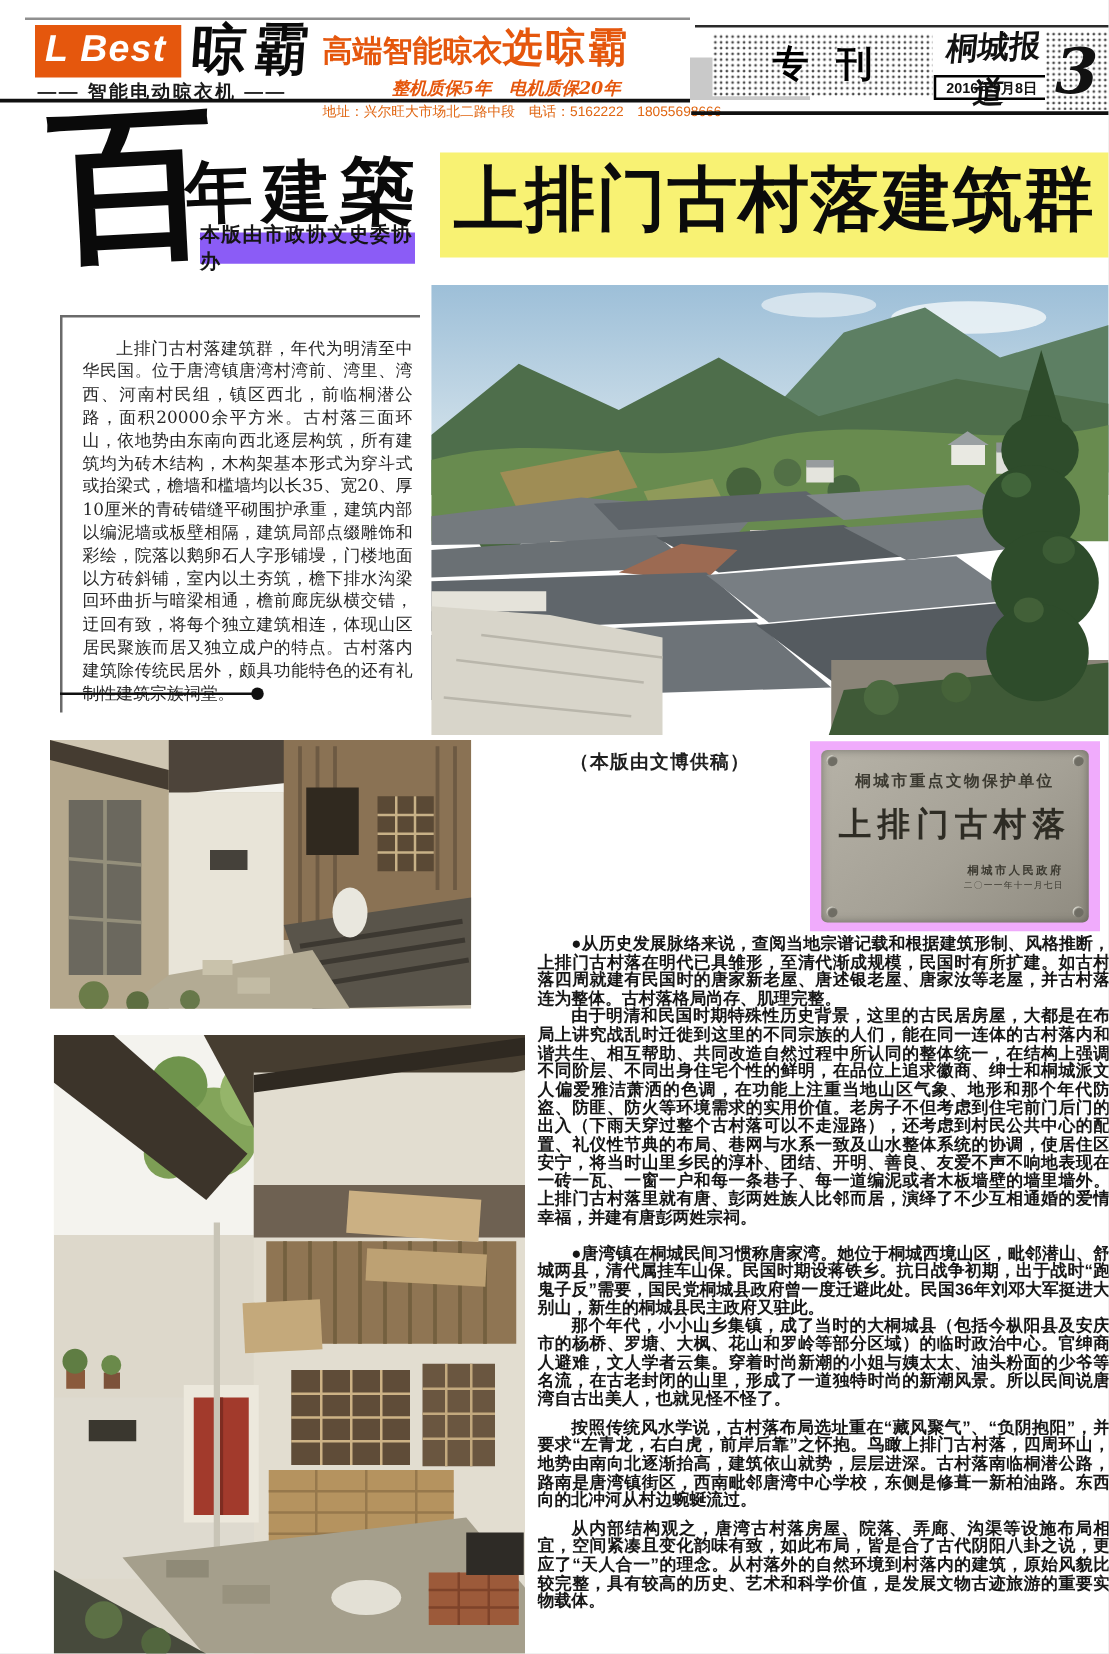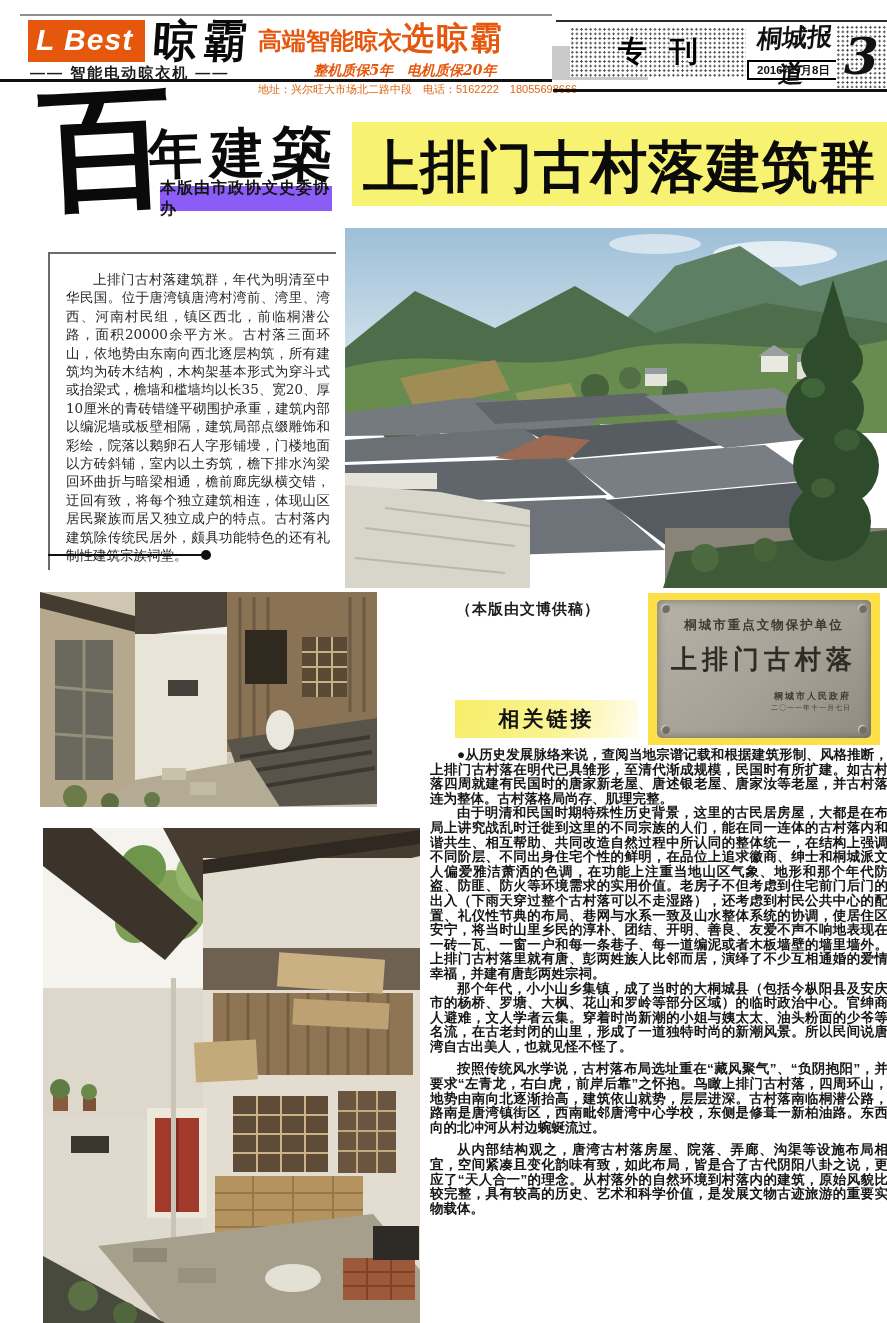--- a/index.html
+++ b/index.html
@@ -3,21 +3,21 @@
 <meta charset="utf-8">
 <style>
   *{margin:0;padding:0;box-sizing:border-box}
   html,body{background:#ddd}
   #page{position:relative;width:887px;height:1323px;margin:0 auto;background:#fff;overflow:hidden;
         font-family:"Liberation Sans",sans-serif;color:#111}
   .abs{position:absolute}
 
   
   .topline{left:20px;top:14px;width:532px;height:2px;background:#8f8f8f}
-  .ad-left{left:28px;top:20px;display:flex;align-items:center}
+  .ad-left{left:28px;top:20px;display:flex;align-items:flex-start}
   .logo-box{background:#e5570d;color:#fff;font-weight:bold;font-style:italic;
             font-size:30px;padding:3px 12px 5px 8px;letter-spacing:1px}
   .brand-name{font-family:"DejaVu Serif",serif;font-weight:900;font-size:44px;line-height:40px;
               margin-left:8px;letter-spacing:6px;transform:skewX(-4deg)}
   .tagline{left:30px;top:64px;font-size:15px;font-weight:bold;letter-spacing:2px;color:#1a1a1a}
   .ad-right{left:258px;top:17px;width:294px;color:#e5570d}
   .ad-line1{font-size:24px;font-weight:bold;white-space:nowrap}
   .ad-line1 .em{font-size:32px;letter-spacing:2px}
   .ad-warranty{font-size:14px;font-weight:bold;font-style:italic;text-align:center;margin-top:1px;
                font-family:"DejaVu Serif",serif}
@@ -44,42 +44,42 @@
   
   .calli{font-family:"DejaVu Serif",serif;font-weight:900;color:#0a0a0a}
   .calli-big{left:40px;top:88px;font-size:132px;line-height:120px;transform:rotate(-3deg)}
   .calli-rest{left:148px;top:126px;display:flex;align-items:flex-end}
   .calli-rest span{font-size:54px;line-height:54px;margin-right:8px;transform:rotate(-2deg)}
   .calli-rest span:nth-child(3){font-size:60px;transform:rotate(2deg)}
   .sponsor{left:160px;top:186px;width:172px;height:25px;background:#8b5cf6;display:flex;align-items:center;
            justify-content:center;font-size:16px;font-weight:bold;letter-spacing:1px;color:#151515;
            font-family:"DejaVu Serif",serif}
   .headline-box{left:352px;top:122px;width:535px;height:84px;background:#f8f273;display:flex;
-                align-items:flex-end;justify-content:center}
+                align-items:flex-start;justify-content:center}
   .headline{font-size:56px;font-weight:900;letter-spacing:1px;color:#0b0b0b;white-space:nowrap}
 
   
   .intro{left:48px;top:252px;width:288px;height:318px;border-top:2px solid #6a6a6a;border-left:2px solid #6a6a6a;
          padding:16px 6px 0 16px;overflow:hidden;font-family:"DejaVu Serif",serif;font-size:13.5px;
          line-height:18.4px;color:#262626;text-align:justify;text-indent:2em}
   .intro-rule{left:48px;top:554px;width:158px;height:2px;background:#101010}
   .intro-rule::after{content:"";position:absolute;right:-5px;top:-4px;width:10px;height:10px;
                      border-radius:50%;background:#101010}
 
   
   .photo{display:block}
   .main-photo{left:345px;top:228px;width:542px;height:360px}
   .photo1{left:40px;top:592px;width:337px;height:215px}
   .photo2{left:43px;top:828px;width:377px;height:495px}
 
   .caption{left:456px;top:600px;font-family:"DejaVu Serif",serif;font-weight:bold;font-size:15px;
            color:#202020;letter-spacing:1px}
 
   
-  .plaque-photo{left:648px;top:593px;width:232px;height:152px;background:#fde047;padding:7px 9px}
+  .plaque-photo{left:648px;top:593px;width:232px;height:152px;background:#f0abfc;padding:7px 9px}
   .plaque{position:relative;width:100%;height:100%;border-radius:5px;
           background:linear-gradient(140deg,#b6b2a7 0%,#a5a196 55%,#8f8b80 100%);
           box-shadow:inset 0 0 8px rgba(0,0,0,.35);text-align:center;color:#3c3a31}
   .screw{position:absolute;width:9px;height:9px;border-radius:50%;background:#6f6d64;
          box-shadow:inset 1px 1px 1px #d8d6cc}
   .plaque-heading{padding-top:17px;font-size:12.5px;letter-spacing:2px;font-family:"DejaVu Serif",serif;font-weight:bold}
   .plaque-title{margin-top:8px;font-size:26px;font-weight:900;letter-spacing:5px;
                 font-family:"DejaVu Serif",serif;color:#2e2c24}
   .plaque-issuer{margin-top:13px;margin-right:20px;text-align:right;font-size:9px;font-weight:bold;letter-spacing:2px}
   .plaque-date{margin-right:20px;text-align:right;font-size:7px;letter-spacing:1px}
@@ -215,21 +215,20 @@
       <span class="screw" style="right:4px;top:4px"></span>
       <span class="screw" style="left:4px;bottom:4px"></span>
       <span class="screw" style="right:4px;bottom:4px"></span>
       <div class="plaque-heading">桐城市重点文物保护单位</div>
       <div class="plaque-title">上排门古村落</div>
       <div class="plaque-issuer">桐城市人民政府</div>
       <div class="plaque-date">二〇一一年十一月七日</div>
     </div>
   </div>
 
-  <div class="abs related-header">相关链接</div>
 
   <svg class="abs photo photo1" viewBox="0 0 337 215" preserveAspectRatio="none">
     <rect width="337" height="215" fill="#cfc6b2"></rect>
     <rect x="118" y="0" width="92" height="42" fill="#f3f2ec"></rect>
     <circle cx="150" cy="16" r="16" fill="#7e9c55"></circle>
       <circle cx="177" cy="9" r="12" fill="#8fae62"></circle>
     <path d="M95,0 L232,0 L232,30 L95,44 Z" fill="#4d443a"></path>
     <path d="M0,10 L95,35 L95,215 L0,215 Z" fill="#b5a88d"></path>
     <path d="M0,0 L95,24 L95,40 L0,16 Z" fill="#453c31"></path>
     <rect x="15" y="48" width="58" height="140" fill="#6b685e"></rect>
@@ -293,18 +292,19 @@
       <circle cx="82" cy="486" r="12" fill="#52663e"></circle>
     <rect x="300" y="430" width="72" height="42" fill="#9c5a3a"></rect>
     <path d="M300,444 L372,444 M300,458 L372,458 M324,430 L324,472 M348,430 L348,472" stroke="#7e432a" stroke-width="2" fill="none"></path>
     <rect x="330" y="398" width="46" height="34" fill="#2e2b26"></rect>
     <ellipse cx="250" cy="450" rx="28" ry="14" fill="#e3e0d5"></ellipse>
   </svg>
 
   <div class="abs article">
     <p>●从历史发展脉络来说，查阅当地宗谱记载和根据建筑形制、风格推断，上排门古村落在明代已具雏形，至清代渐成规模，民国时有所扩建。如古村落四周就建有民国时的唐家新老屋、唐述银老屋、唐家汝等老屋，并古村落连为整体。古村落格局尚存、肌理完整。</p>
     <p>由于明清和民国时期特殊性历史背景，这里的古民居房屋，大都是在布局上讲究战乱时迁徙到这里的不同宗族的人们，能在同一连体的古村落内和谐共生、相互帮助、共同改造自然过程中所认同的整体统一，在结构上强调不同阶层、不同出身住宅个性的鲜明，在品位上追求徽商、绅士和桐城派文人偏爱雅洁萧洒的色调，在功能上注重当地山区气象、地形和那个年代防盗、防匪、防火等环境需求的实用价值。老房子不但考虑到住宅前门后门的出入（下雨天穿过整个古村落可以不走湿路），还考虑到村民公共中心的配置、礼仪性节典的布局、巷网与水系一致及山水整体系统的协调，使居住区安宁，将当时山里乡民的淳朴、团结、开明、善良、友爱不声不响地表现在一砖一瓦、一窗一户和每一条巷子、每一道编泥或者木板墙壁的墙里墙外。上排门古村落里就有唐、彭两姓族人比邻而居，演绎了不少互相通婚的爱情幸福，并建有唐彭两姓宗祠。</p>
+    <p class="mt-m">●唐湾镇在桐城民间习惯称唐家湾。她位于桐城西境山区，毗邻潜山、舒城两县，清代属挂车山保。民国时期设蒋铁乡。抗日战争初期，出于战时“跑鬼子反”需要，国民党桐城县政府曾一度迁避此处。民国36年刘邓大军挺进大别山，新生的桐城县民主政府又驻此。</p>
     <p>那个年代，小小山乡集镇，成了当时的大桐城县（包括今枞阳县及安庆市的杨桥、罗塘、大枫、花山和罗岭等部分区域）的临时政治中心。官绅商人避难，文人学者云集。穿着时尚新潮的小姐与姨太太、油头粉面的少爷等名流，在古老封闭的山里，形成了一道独特时尚的新潮风景。所以民间说唐湾自古出美人，也就见怪不怪了。</p>
     <p class="mt-s">按照传统风水学说，古村落布局选址重在“藏风聚气”、“负阴抱阳”，并要求“左青龙，右白虎，前岸后靠”之怀抱。鸟瞰上排门古村落，四周环山，地势由南向北逐渐抬高，建筑依山就势，层层进深。古村落南临桐潜公路，路南是唐湾镇街区，西南毗邻唐湾中心学校，东侧是修葺一新柏油路。东西向的北冲河从村边蜿蜒流过。</p>
     <p class="mt-s">从内部结构观之，唐湾古村落房屋、院落、弄廊、沟渠等设施布局相宜，空间紧凑且变化韵味有致，如此布局，皆是合了古代阴阳八卦之说，更应了“天人合一”的理念。从村落外的自然环境到村落内的建筑，原始风貌比较完整，具有较高的历史、艺术和科学价值，是发展文物古迹旅游的重要实物载体。</p>
   </div>
 
 </div>
 
 </body></html>

